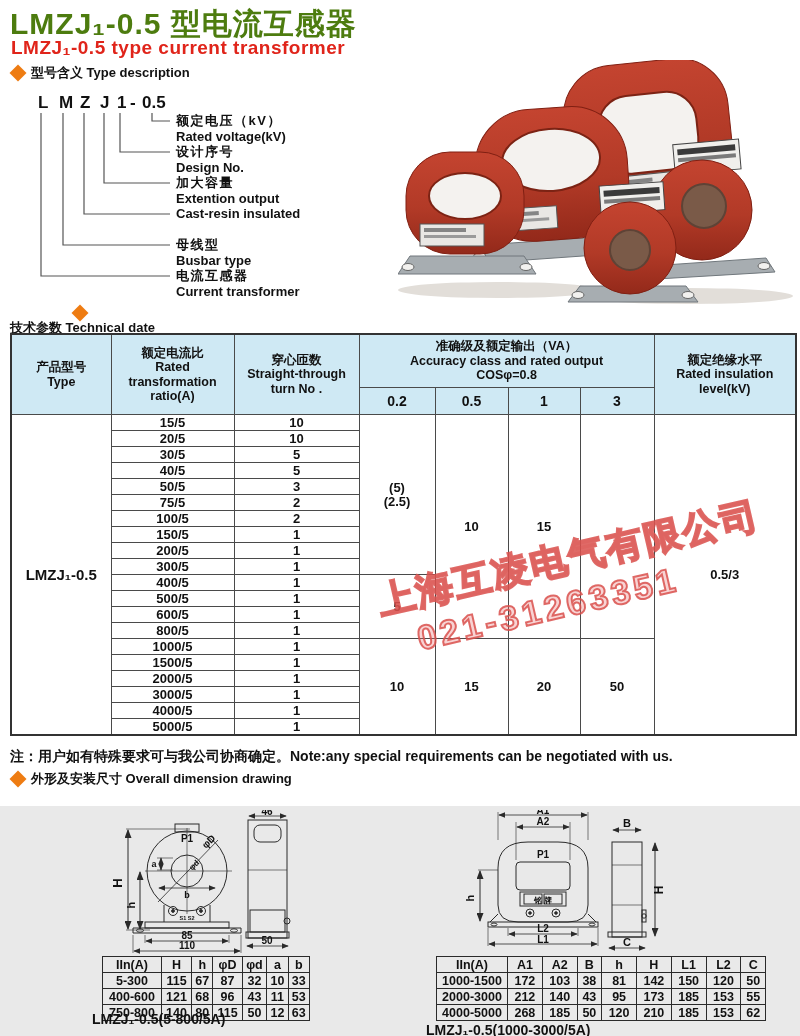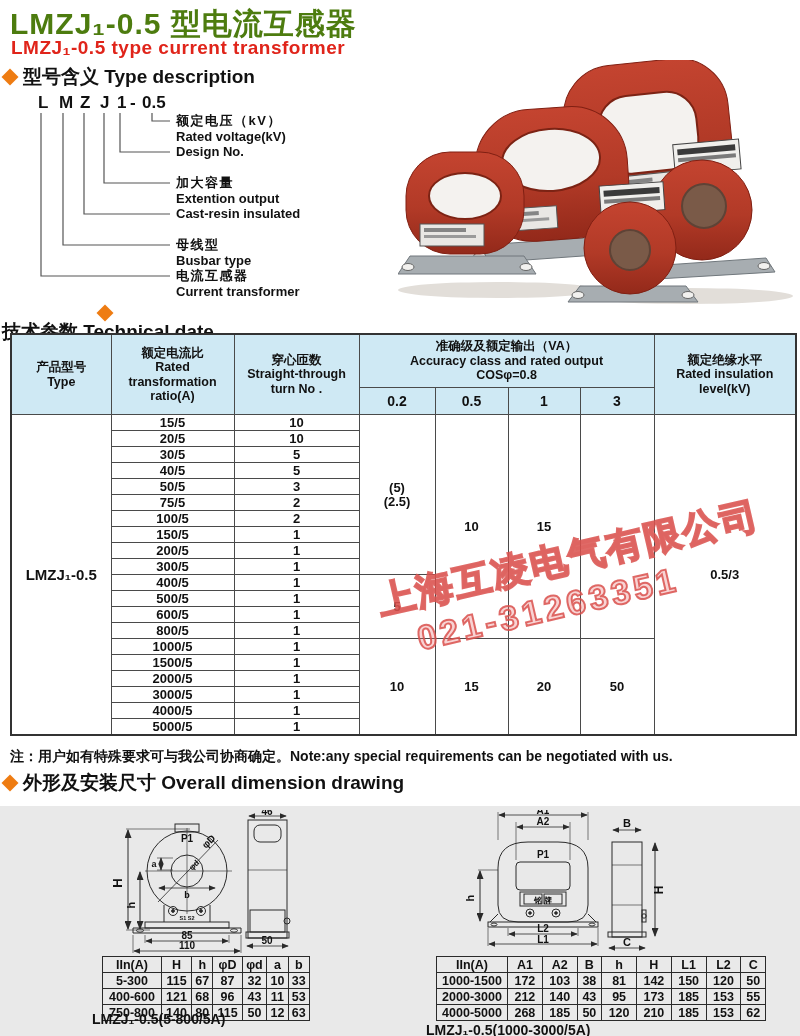--- a/index.html
+++ b/index.html
@@ -2,21 +2,21 @@
 <html><head>
 <meta charset="utf-8">
 <style>
   html,body{margin:0;padding:0;background:#fff;}
   .page{position:relative;width:800px;height:1036px;background:#fff;overflow:hidden;
         font-family:"Liberation Sans","DejaVu Sans",sans-serif;color:#111;}
   
   .title-cn{position:absolute;left:10px;top:4px;font-size:30px;font-weight:bold;color:#4d7c0f;letter-spacing:1px;white-space:nowrap;}
   .title-en{position:absolute;left:11px;top:37px;font-size:19px;font-weight:bold;color:#e0241a;letter-spacing:.5px;white-space:nowrap;}
   
-  .sec-head{position:absolute;left:2px;display:flex;align-items:center;font-size:19px;font-weight:bold;color:#111;white-space:nowrap;}
+  .sec-head{position:absolute;left:10px;display:flex;align-items:center;font-size:13px;font-weight:bold;color:#111;white-space:nowrap;}
   .sec-head .diamond{width:12px;height:12px;background:#ee7c12;transform:rotate(45deg);margin:0 7px 0 2px;flex:0 0 auto;}
   #sec1{top:64px;} #sec2{top:307px;flex-direction:column;} #sec3{top:770px;}
   
   .model-diagram{position:absolute;left:30px;top:94px;width:350px;height:214px;}
   .model-diagram svg{position:absolute;left:0;top:0;}
   .md-label{position:absolute;left:146px;width:210px;line-height:16px;font-size:13px;font-weight:bold;}
   .md-label .cn{letter-spacing:1.5px;}
   
   .photo{position:absolute;left:398px;top:60px;}
   
@@ -81,20 +81,21 @@
         <path d="M54,19 V120 H140"></path>
         <path d="M33,19 V151 H140"></path>
         <path d="M11,19 V182 H140"></path>
       </g>
     </svg>
     <div class="md-label" style="top:19px">
         <div class="cn">额定电压（kV）</div>
         <div class="en">Rated voltage(kV)</div>
       </div>
     <div class="md-label" style="top:50px">
+        <div class="cn">设计序号</div>
         <div class="en">Design No.</div>
       </div>
     <div class="md-label" style="top:81px">
         <div class="cn">加大容量</div>
         <div class="en">Extention output</div>
       </div>
     <div class="md-label" style="top:112px">
         <div class="en">Cast-resin insulated</div>
       </div>
     <div class="md-label" style="top:143px">

